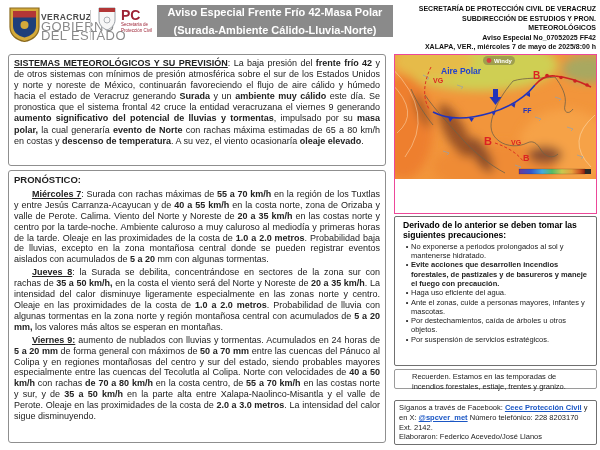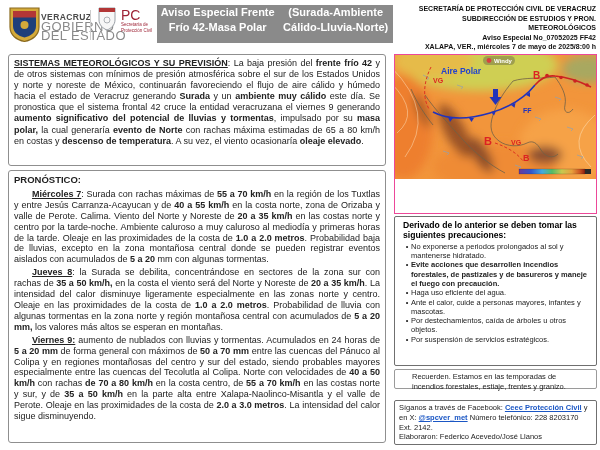--- a/index.html
+++ b/index.html
@@ -9,25 +9,25 @@
   .u{text-decoration:underline;}
   .lnk{color:#1a56c4;text-decoration:underline;font-weight:bold;}
 
   
   #hdr{position:absolute;left:0;top:0;width:600px;height:50px;}
   #logo-ver{position:absolute;left:8px;top:6px;display:flex;align-items:center;}
   #logo-ver .txt{line-height:9px;}
   .lv1{font-weight:bold;font-size:8.5px;color:#4a4a4a;letter-spacing:.4px;}
   .lv2{font-size:13px;color:#8a8a8a;letter-spacing:.4px;}
   #logo-pc{position:absolute;left:97px;top:6px;display:flex;align-items:center;gap:4px;}
-  #logo-pc .pcbig{font-weight:normal;font-size:14px;color:#9d2235;line-height:13px;}
+  #logo-pc .pcbig{font-weight:bold;font-size:14px;color:#9d2235;line-height:13px;}
   #logo-pc .pcsmall{font-size:4.5px;color:#9d2235;line-height:5.5px;}
   #hdr-divider{position:absolute;left:90px;top:10px;width:1px;height:30px;background:#cccccc;}
-  #title-box{position:absolute;left:157px;top:5px;width:236px;height:38px;background:#8a8a8a;
-             display:flex;flex-direction:row;justify-content:space-between;text-align:center;}
+  #title-box{position:absolute;left:157px;top:5px;width:236px;height:32px;background:#8a8a8a;
+             display:flex;flex-direction:column;justify-content:space-between;text-align:center;}
   #title-box div{color:#ffffff;font-weight:bold;font-size:11px;line-height:14.5px;}
   #org-block{position:absolute;right:4px;top:4px;width:202px;text-align:right;
              font-weight:bold;font-size:7px;line-height:9.6px;color:#111;}
 
   
   .lbox{position:absolute;left:8px;width:378px;border:1.5px solid #8f8f8f;border-radius:3px;
         padding:3px 5px;box-sizing:border-box;background:#fff;}
   #box-systems{top:54px;height:112px;font-size:9px;line-height:11.1px;text-align:justify;color:#222;}
   #box-forecast{top:170px;height:273px;font-size:9px;line-height:10.9px;color:#222;}
   #forecast-title{font-weight:bold;font-size:9.5px;margin:1px 0 3px 0;}
@@ -228,21 +228,21 @@
         <div class="pli">
           <span class="dot">•</span>
           <span class="b">Evite acciones que desarrollen incendios forestales, de pastizales y de basureros y maneje el fuego con precaución.</span>
         </div>
         <div class="pli">
           <span class="dot">•</span>
           <span>Haga uso eficiente del agua.</span>
         </div>
         <div class="pli">
           <span class="dot">•</span>
-          <span>Ante el calor, cuide a personas mayores, infantes y mascotas.</span>
+          <span>Ante el zonas, cuide a personas mayores, infantes y mascotas.</span>
         </div>
         <div class="pli">
           <span class="dot">•</span>
           <span>Por destechamientos, caída de árboles u otros objetos.</span>
         </div>
         <div class="pli">
           <span class="dot">•</span>
           <span>Por suspensión de servicios estratégicos.</span>
         </div>
       </div>

